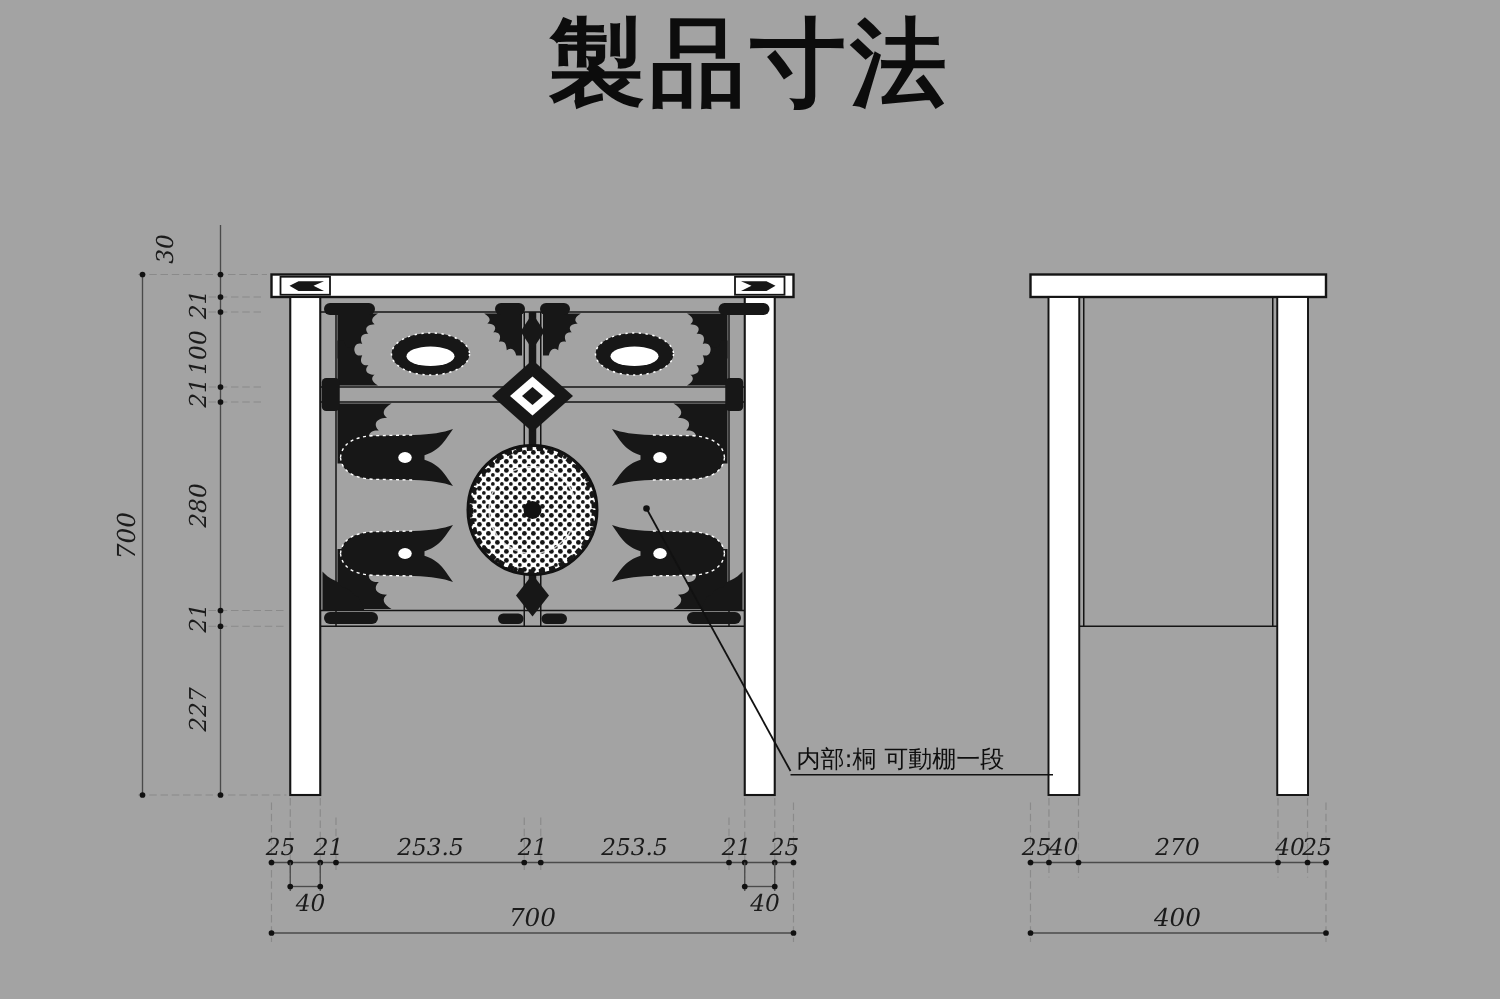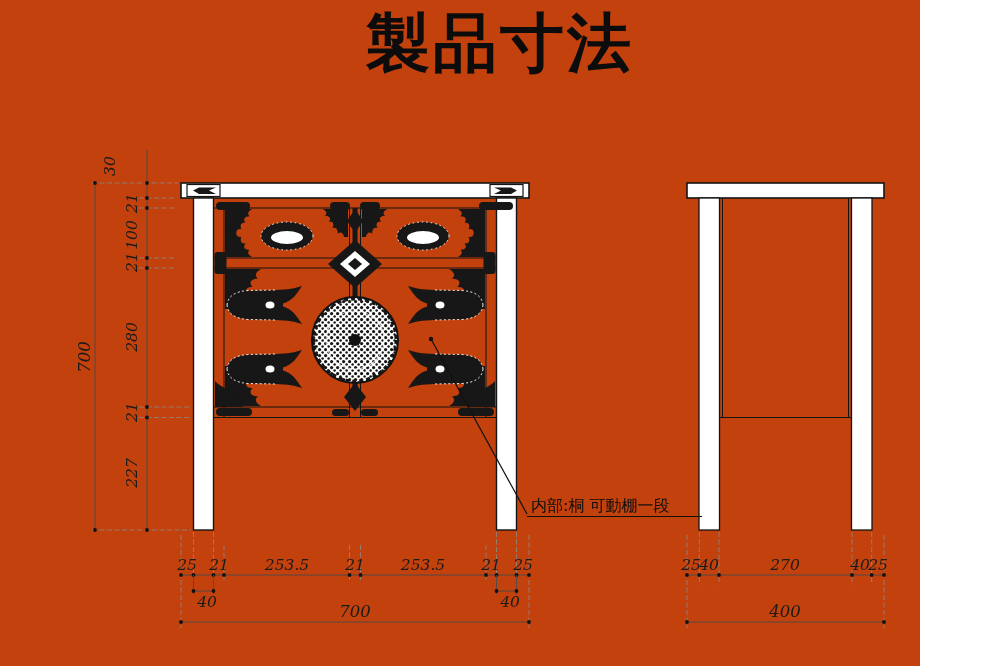--- a/index.html
+++ b/index.html
@@ -1,16 +1,16 @@
 <!DOCTYPE html>
 <html><head>
 <meta charset="utf-8">
 <style>
   html,body{margin:0;padding:0;background:#ffffff;}
-  #stage{position:relative;width:920px;height:666px;background:#c2410c;overflow:hidden;
+  #stage{position:relative;width:1000px;height:666px;background:#a3a3a3;overflow:hidden;
          font-family:"DejaVu Serif", serif;}
   #title{position:absolute;left:0;top:8px;width:1000px;text-align:center;
          font-family:"DejaVu Serif", serif;font-weight:700;font-size:64px;
          letter-spacing:3px;color:#0c0c0c;line-height:1.1;}
   svg{position:absolute;left:0;top:0;}
   .outline{fill:#ffffff;stroke:#141414;}
   .thin{stroke:#141414;stroke-width:1;fill:none;}
   .hw{fill:#171717;stroke:none;}
   .dimline{stroke:#4a4a4a;stroke-width:0.9;fill:none;}
   .extline{stroke:#8a8a8a;stroke-width:0.8;fill:none;stroke-dasharray:5 2.5;}

